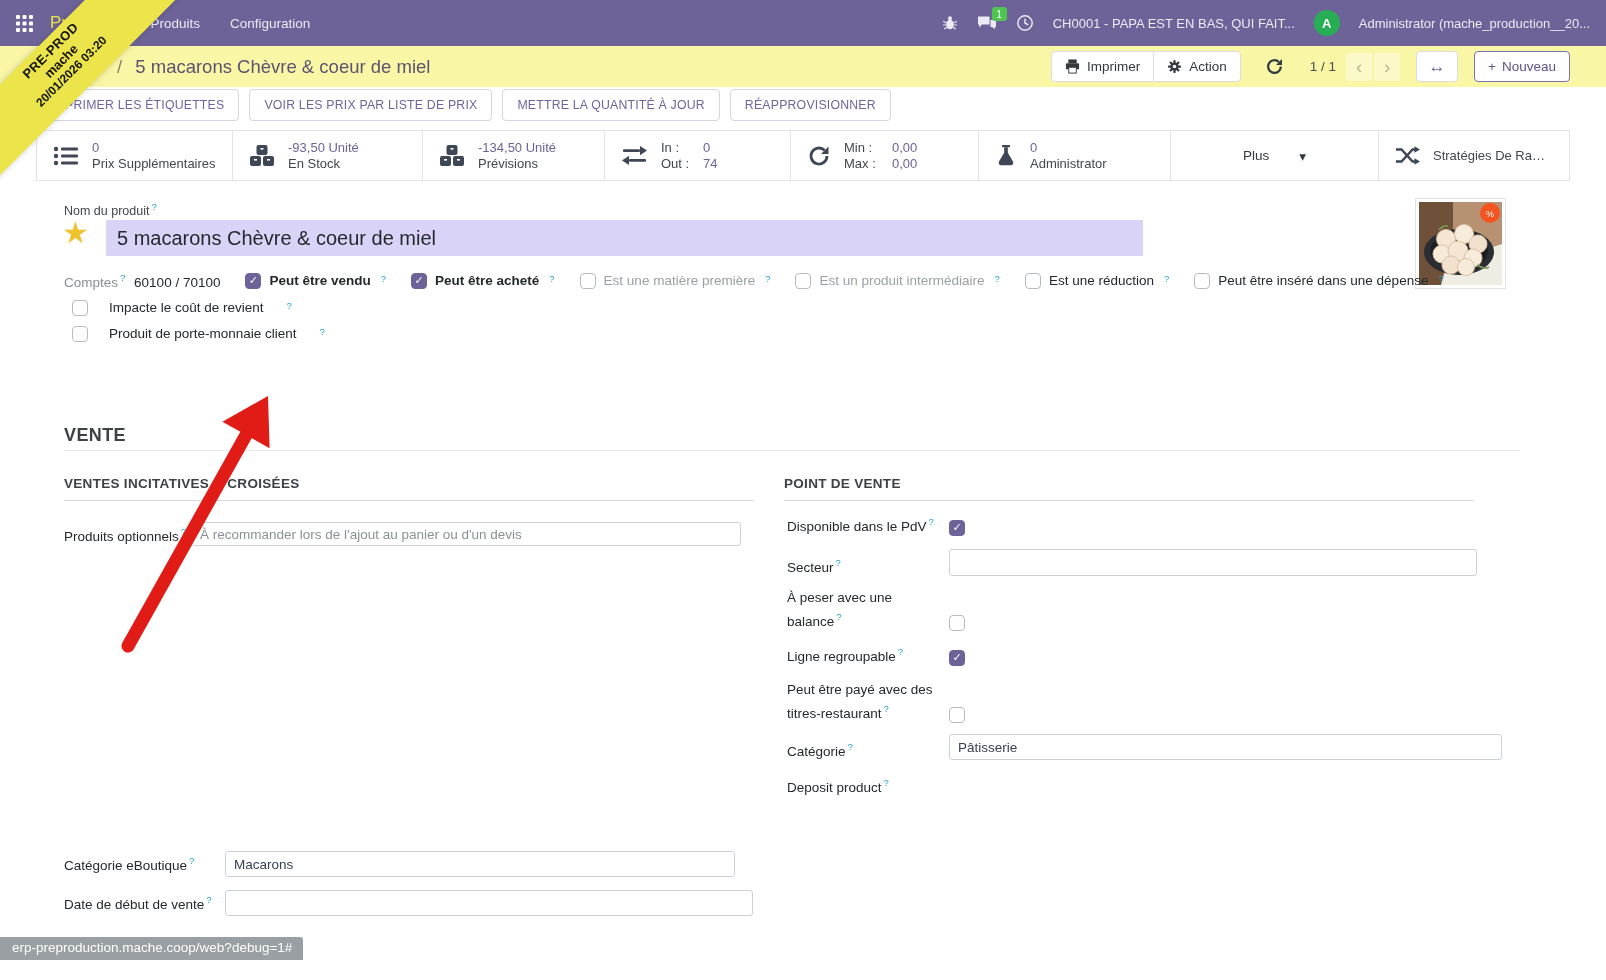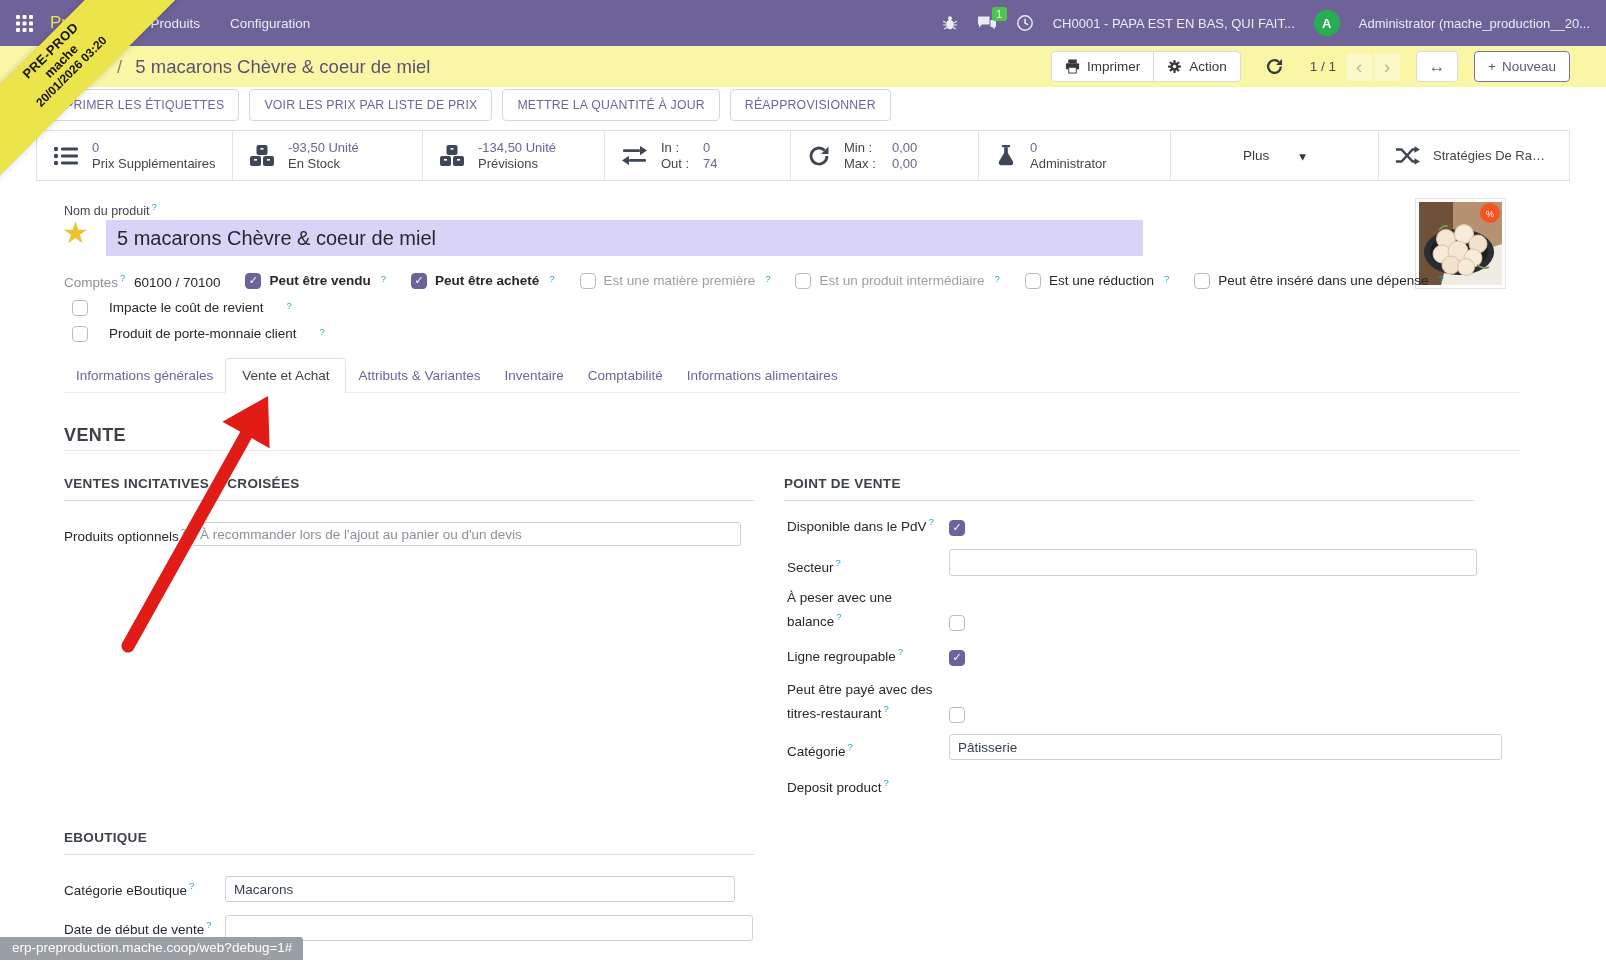--- a/index.html
+++ b/index.html
@@ -394,28 +394,20 @@
     <span class="cb"></span>
     <span class="t">Impacte le coût de revient</span>
       <sup class="q">?</sup>
   </div>
   <div class="flag-line" style="top:326px">
     <span class="cb"></span>
     <span class="t">Produit de porte-monnaie client</span>
       <sup class="q">?</sup>
   </div>
 
-  <div class="tabs">
-    <span class="tab">Informations générales</span>
-    <span class="tab checked">Vente et Achat</span>
-    <span class="tab">Attributs &amp; Variantes</span>
-    <span class="tab">Inventaire</span>
-    <span class="tab">Comptabilité</span>
-    <span class="tab">Informations alimentaires</span>
-  </div>
 
   <div class="sec-title">VENTE</div>
   <div class="sec-rule"></div>
 
   <div class="col-left">
     <div class="subhead">VENTES INCITATIVES &amp; CROISÉES</div>
     <div class="frow" style="margin-top:21px">
       <span class="flabel" style="width:127px;"><span>Produits optionnels</span><sup class="q">?</sup></span>
       <input class="inp" style="width: 550px; height: 24px;" placeholder="À recommander lors de l'ajout au panier ou d'un devis">
     </div>
@@ -446,21 +438,20 @@
     <div class="rrow" style="top:258px">
       <span class="flabel"><span>Catégorie</span><sup class="q">?</sup></span>
       <input class="inp" style="width: 553px;" value="Pâtisserie">
     </div>
     <div class="rrow" style="top:297px">
       <span class="flabel"><span>Deposit product</span><sup class="q">?</sup></span>
     </div>
   </div>
 
   <div class="eshop">
-    <div class="subhead">EBOUTIQUE</div>
     <div class="frow" style="margin-top:21px">
       <span class="flabel" style="width:149px;margin-right:12px"><span>Catégorie eBoutique</span><sup class="q">?</sup></span>
       <input class="inp" style="width: 510px;" value="Macarons">
     </div>
     <div class="frow" style="margin-top:13px">
       <span class="flabel" style="width:149px;margin-right:12px"><span>Date de début de vente</span><sup class="q">?</sup></span>
       <input class="inp" style="width: 528px;" value="">
     </div>
   </div>
 

